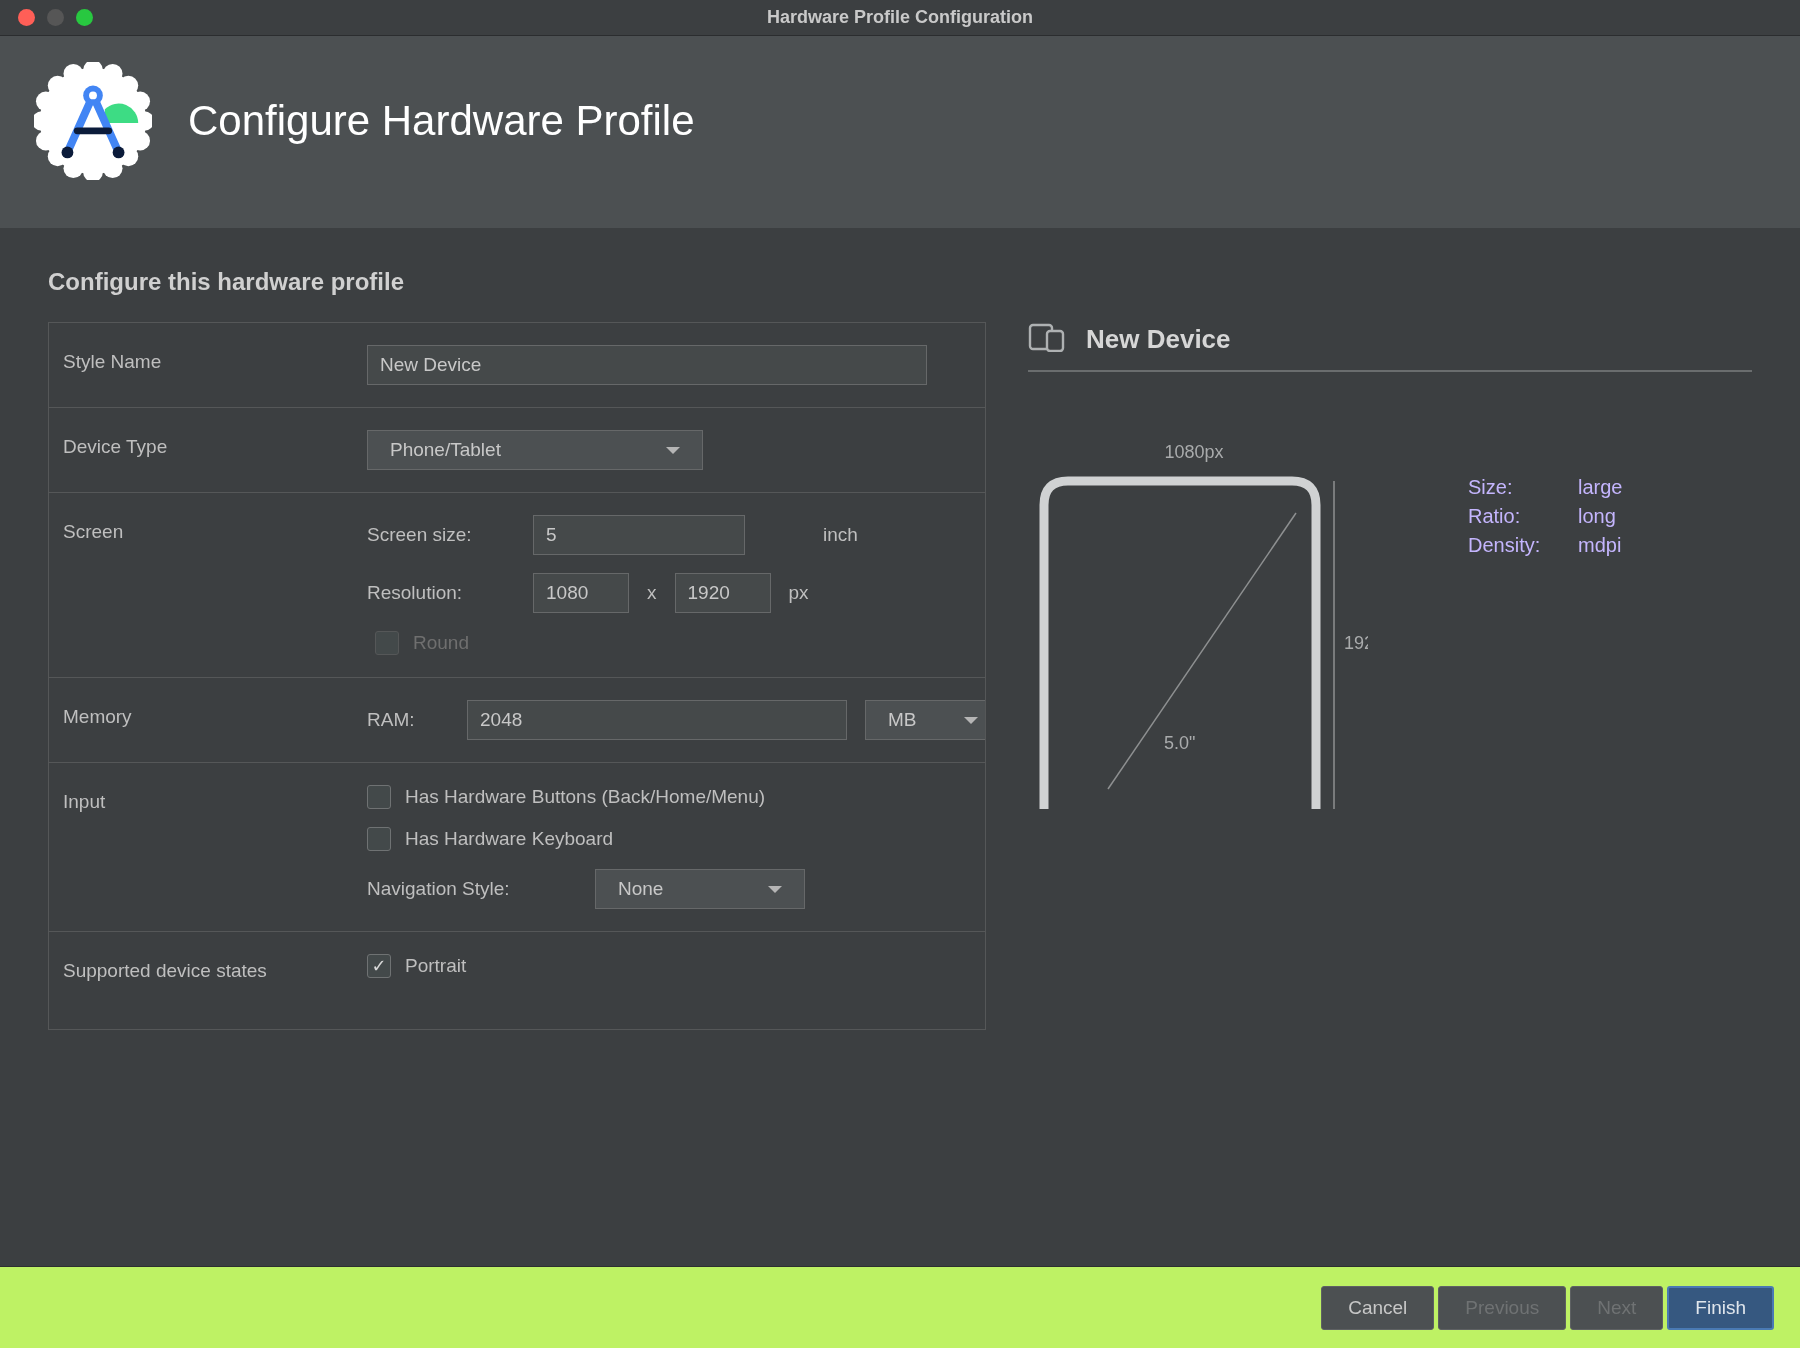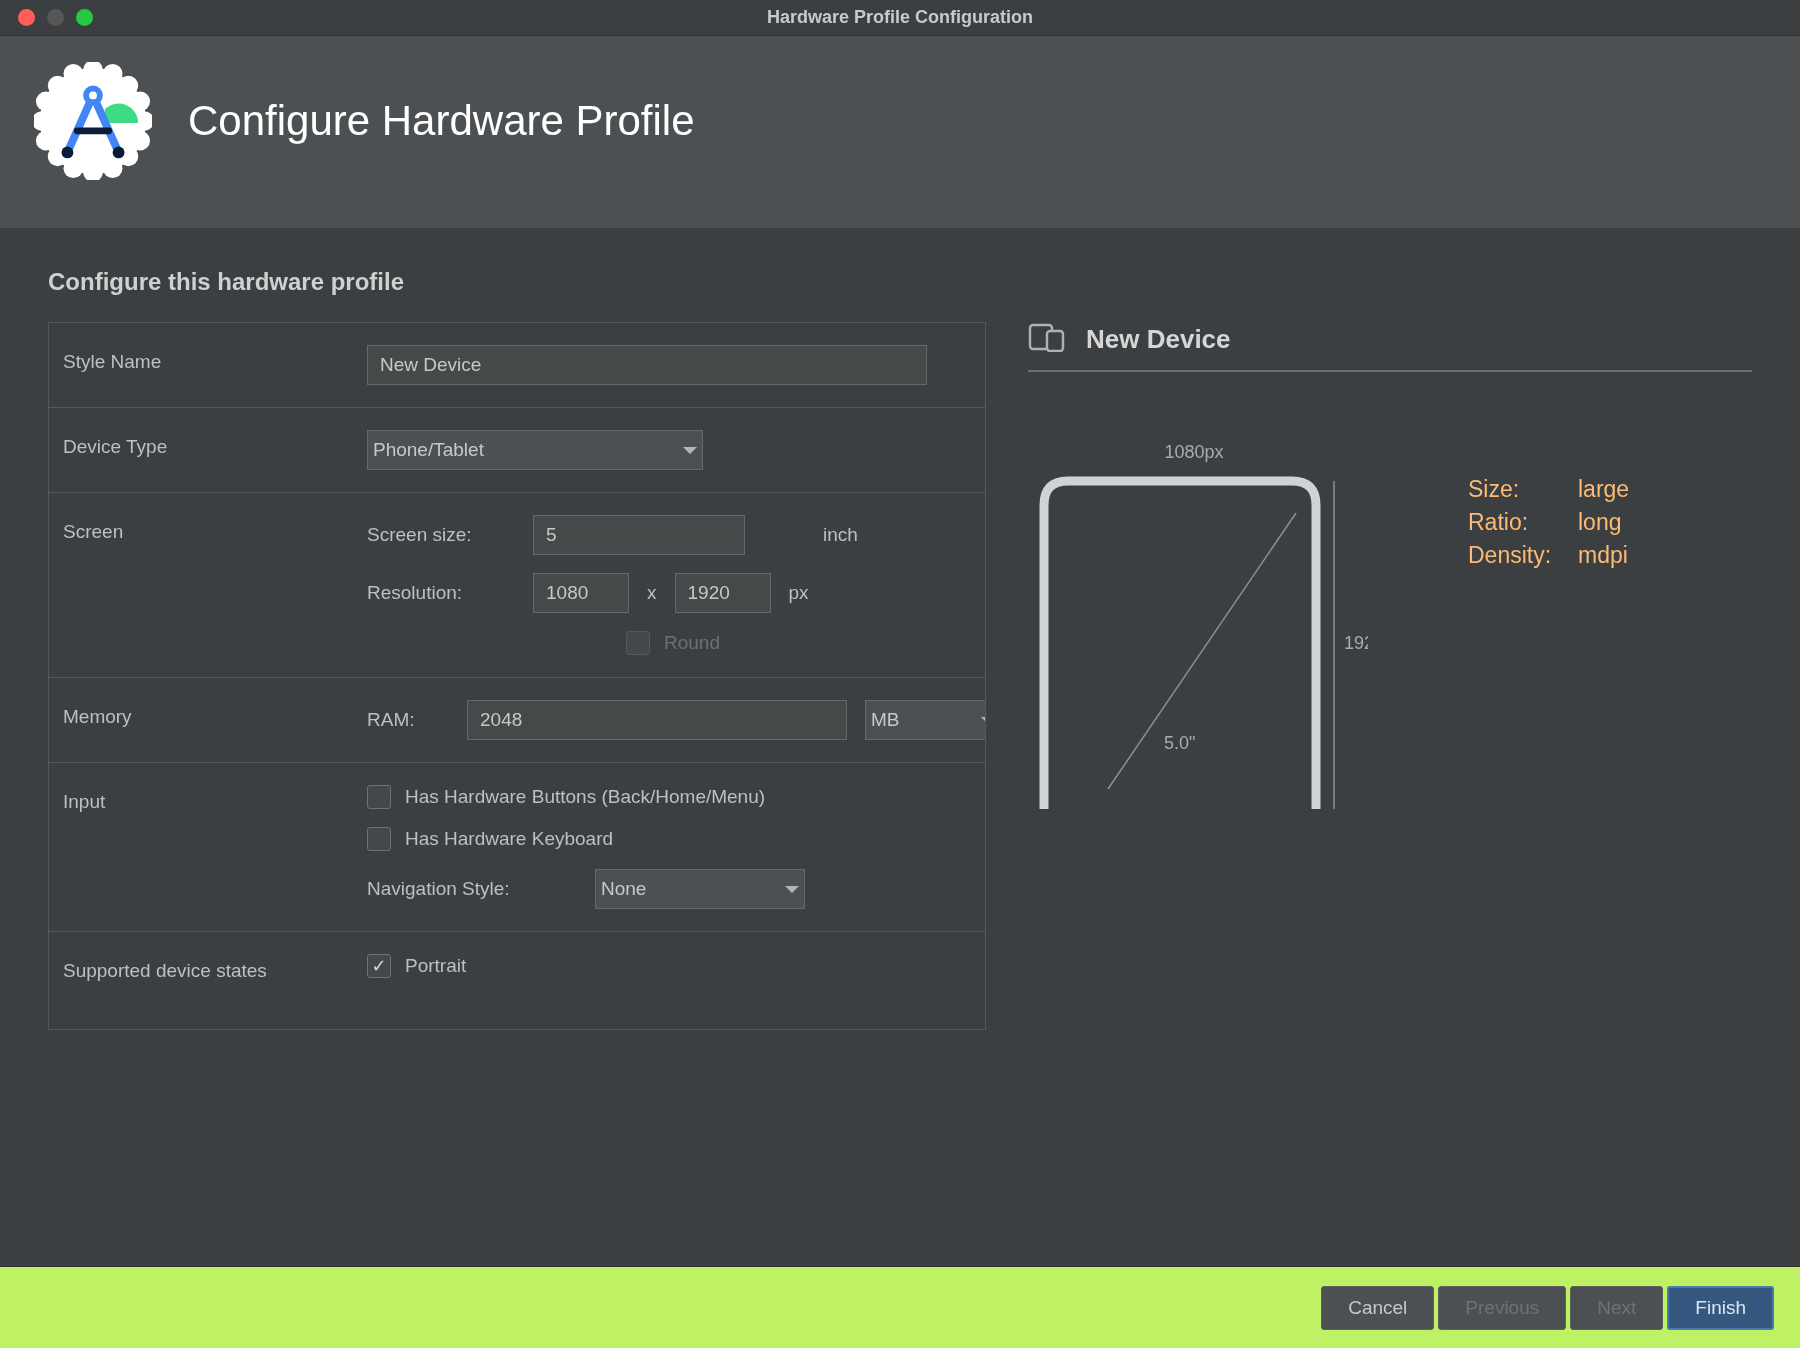--- a/index.html
+++ b/index.html
@@ -86,21 +86,21 @@
   .tx.wide { width: 560px; }
   .tx.num { width: 212px; }
   .tx.num2 { width: 96px; }
   .tx.ram { width: 380px; }
 
   .select {
     background: #4c5052;
     border: 1px solid #666869;
     color: #c8c8c8;
     font-size: 19px;
-    padding: 0 5px;
+    padding: 0 22px;
     height: 40px;
     display: inline-flex; align-items: center; justify-content: space-between;
     cursor: pointer;
   }
   .select .caret {
     margin-left: 14px;
     width: 0; height: 0;
     border-left: 7px solid transparent;
     border-right: 7px solid transparent;
     border-top: 7px solid #b5b5b5;
@@ -131,21 +131,21 @@
   .preview-header {
     display: flex; align-items: center; gap: 20px;
     padding: 0 0 14px 0;
     border-bottom: 2px solid #6a6d6e;
   }
   .preview-title { font-size: 26px; font-weight: 700; color: #d6d6d6; }
   .device-icon { color: #aeb1b2; }
   .preview-body { padding-top: 70px; display: flex; gap: 108px; }
   .device-outline-wrap { position: relative; width: 332px; }
   .width-label { text-align: center; font-size: 18px; color: #a9abac; margin-bottom: 6px; }
-  .specs { font-size: 23px; color: #fdba74; margin-top: 34px; }
+  .specs { font-size: 20px; color: #c4b5fd; margin-top: 34px; }
   .specs div { display: flex; gap: 18px; margin-bottom: 6px; }
   .specs .k { width: 92px; }
 
   
   .footer {
     height: 82px;
     background: #bef264;
     border-top: 1px solid #2e3030;
     display: flex; align-items: center; justify-content: flex-end;
     gap: 4px; padding: 0 26px;
@@ -255,21 +255,21 @@
               <input type="text" class="tx num" value="5" style="">
               <span class="unit" style="margin-left:60px">inch</span>
             </div>
             <div class="inline">
               <span class="field-label">Resolution:</span>
               <input type="text" class="tx num2" value="1080" style="">
               <span class="unit">x</span>
               <input type="text" class="tx num2" value="1920" style="">
               <span class="unit">px</span>
             </div>
-            <div class="inline" style="padding-left:8px;justify-content:center;">
+            <div class="inline" style="padding-left:8px;">
               <label class="cb disabled">
                 <span class="box"></span>
                 <span>Round</span>
               </label>
             </div>
           </div>
         </div>
 
         <div class="row">
           <div class="row-label">Memory</div>

